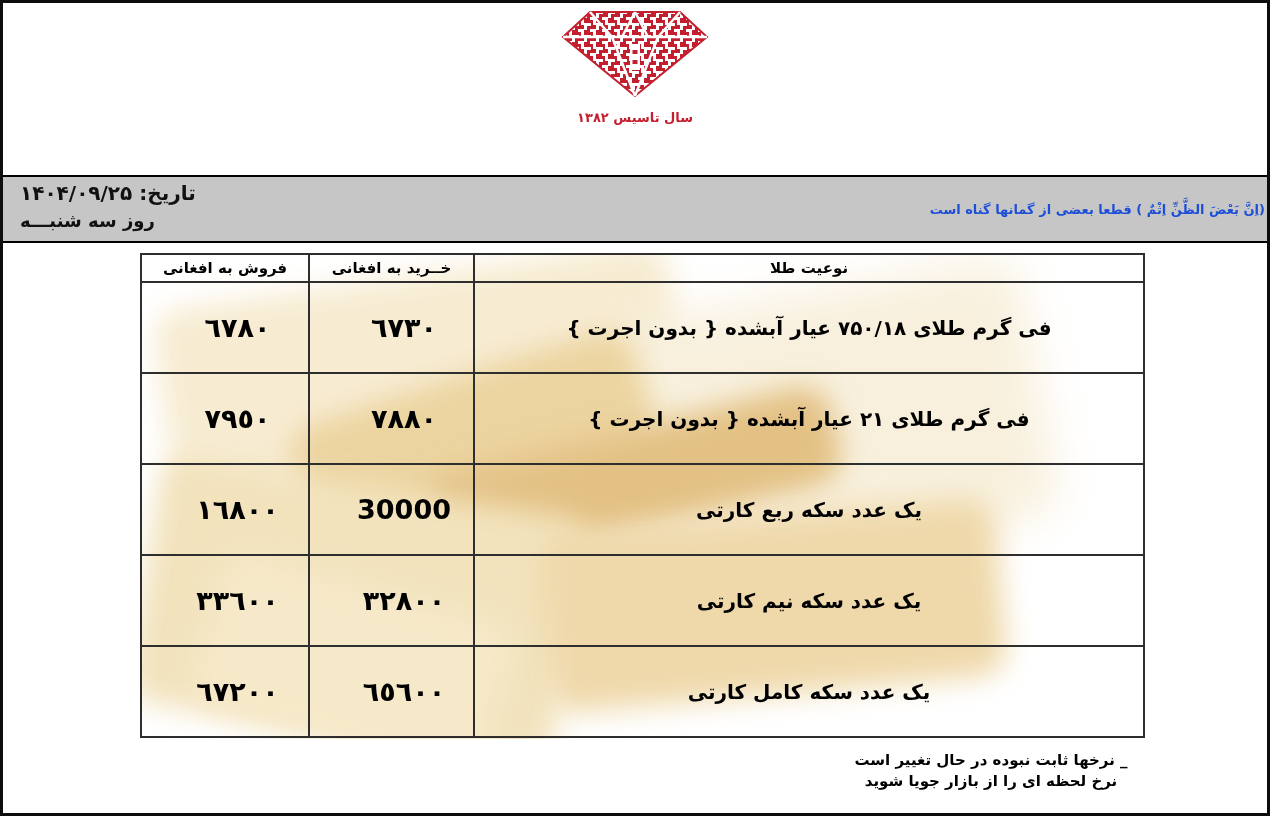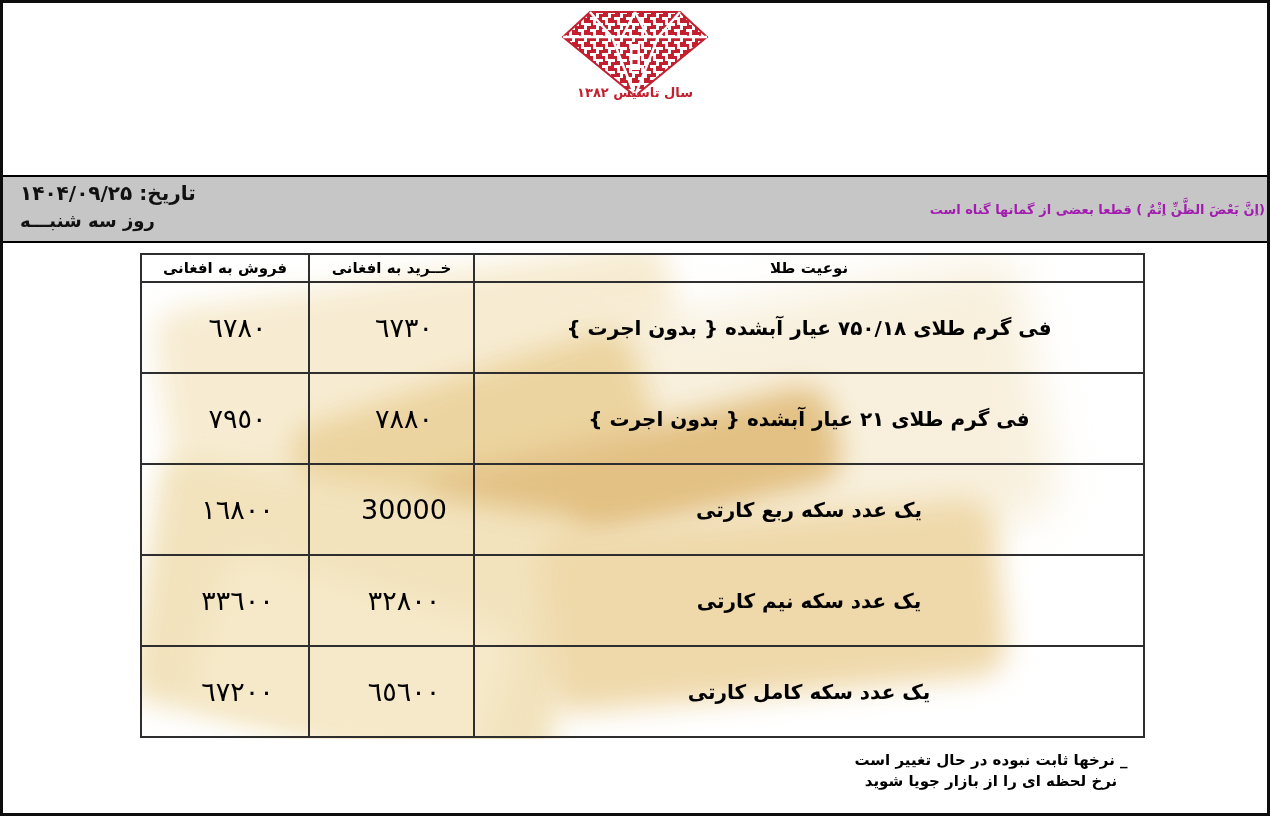--- a/index.html
+++ b/index.html
@@ -5,36 +5,36 @@
   * { margin:0; padding:0; box-sizing:border-box; }
   body { background:#888; font-family:"DejaVu Sans", sans-serif; }
   #page {
     position:relative; width:1270px; height:816px;
     background:#ffffff; border:3px solid #0d0d0d; overflow:hidden;
     font-family:"DejaVu Sans", sans-serif;
   }
 
   
   .logo-wrap { position:absolute; top:5px; left:50%; transform:translateX(-50%); }
-  .est-text  { position:absolute; top:82px; left:50%; transform:translateX(-50%);
+  .est-text  { position:absolute; top:107px; left:50%; transform:translateX(-50%);
                color:#c31f2e; font-size:13px; font-weight:700; white-space:nowrap; }
   .main-title{ position:absolute; top:103px; left:50%; transform:translateX(-50%);
                color:#333333; font-size:29px; font-weight:700; white-space:nowrap;
                letter-spacing:1px; }
 
   
   .info-bar { position:absolute; top:172px; left:0; width:1270px; height:68px;
               background:#c6c6c6; border-top:2px solid #000; border-bottom:2px solid #000; }
   .date-block { position:absolute; left:8px; top:4px; direction:rtl; text-align:left;margin-left:9px; }
   .date-line  { font-size:20px; font-weight:700; color:#111; white-space:nowrap; }
   .day-line   { font-size:18px; font-weight:700; color:#111; white-space:nowrap; margin-top:5px; }
   .bar-title  { position:absolute; left:48.5%; top:50%; transform:translate(-50%,-50%);
                 font-size:22px; font-weight:700; color:#1c1c1c; white-space:nowrap; direction:rtl; }
   .bar-quote  { position:absolute; right:8px; top:50%; transform:translateY(-50%);
-                font-size:13px; font-weight:700; color:#a21caf; white-space:nowrap; direction:rtl; }
+                font-size:13px; font-weight:700; color:#1d4ed8; white-space:nowrap; direction:rtl; }
 
   
   .watermark { position:absolute; left:139px; top:252px; width:999px; height:484px;
                overflow:hidden; z-index:0; }
   .wm { position:absolute; filter:blur(14px); border-radius:30px; }
   .wm1 { left:20px;  top:20px;  width:520px; height:200px; background:#f7ecd2; transform:rotate(-8deg); }
   .wm2 { left:150px; top:120px; width:360px; height:120px; background:#ecd4a0; transform:rotate(-18deg); }
   .wm3 { left:280px; top:175px; width:420px; height:100px; background:#e3c184; transform:rotate(-14deg); }
   .wm4 { left:0px;   top:230px; width:430px; height:250px; background:#f2e3bd; transform:rotate(9deg); }
   .wm5 { left:400px; top:260px; width:460px; height:180px; background:#efd9ab; transform:rotate(-5deg); }
@@ -43,21 +43,21 @@
 
   
   table.rates { position:absolute; left:137px; top:250px; width:1003px;
                 border-collapse:collapse; table-layout:fixed; direction:rtl; z-index:1;
                 background:transparent; }
   table.rates td { border:2px solid #2e2e2e; text-align:center; vertical-align:middle;
                    color:#000; background:transparent; }
   tr.hdr td { height:28px; font-size:15px; font-weight:700;margin-left:15px; }
   tr.datarow td { height:91px; }
   td.type-cell  { font-size:20px; font-weight:700; }
-  td.price-cell { font-size:27px; font-weight:400;padding-left:25px; }
+  td.price-cell { font-size:27px; font-weight:700;padding-left:25px; }
 
   
   .footer-note { position:absolute; top:747px; right:116px; width:320px;
                  direction:rtl; text-align:center; color:#000;
                  font-size:15px; font-weight:700; line-height:1.4; }
 </style>
 </head>
 <body>
 
 <div id="page">

